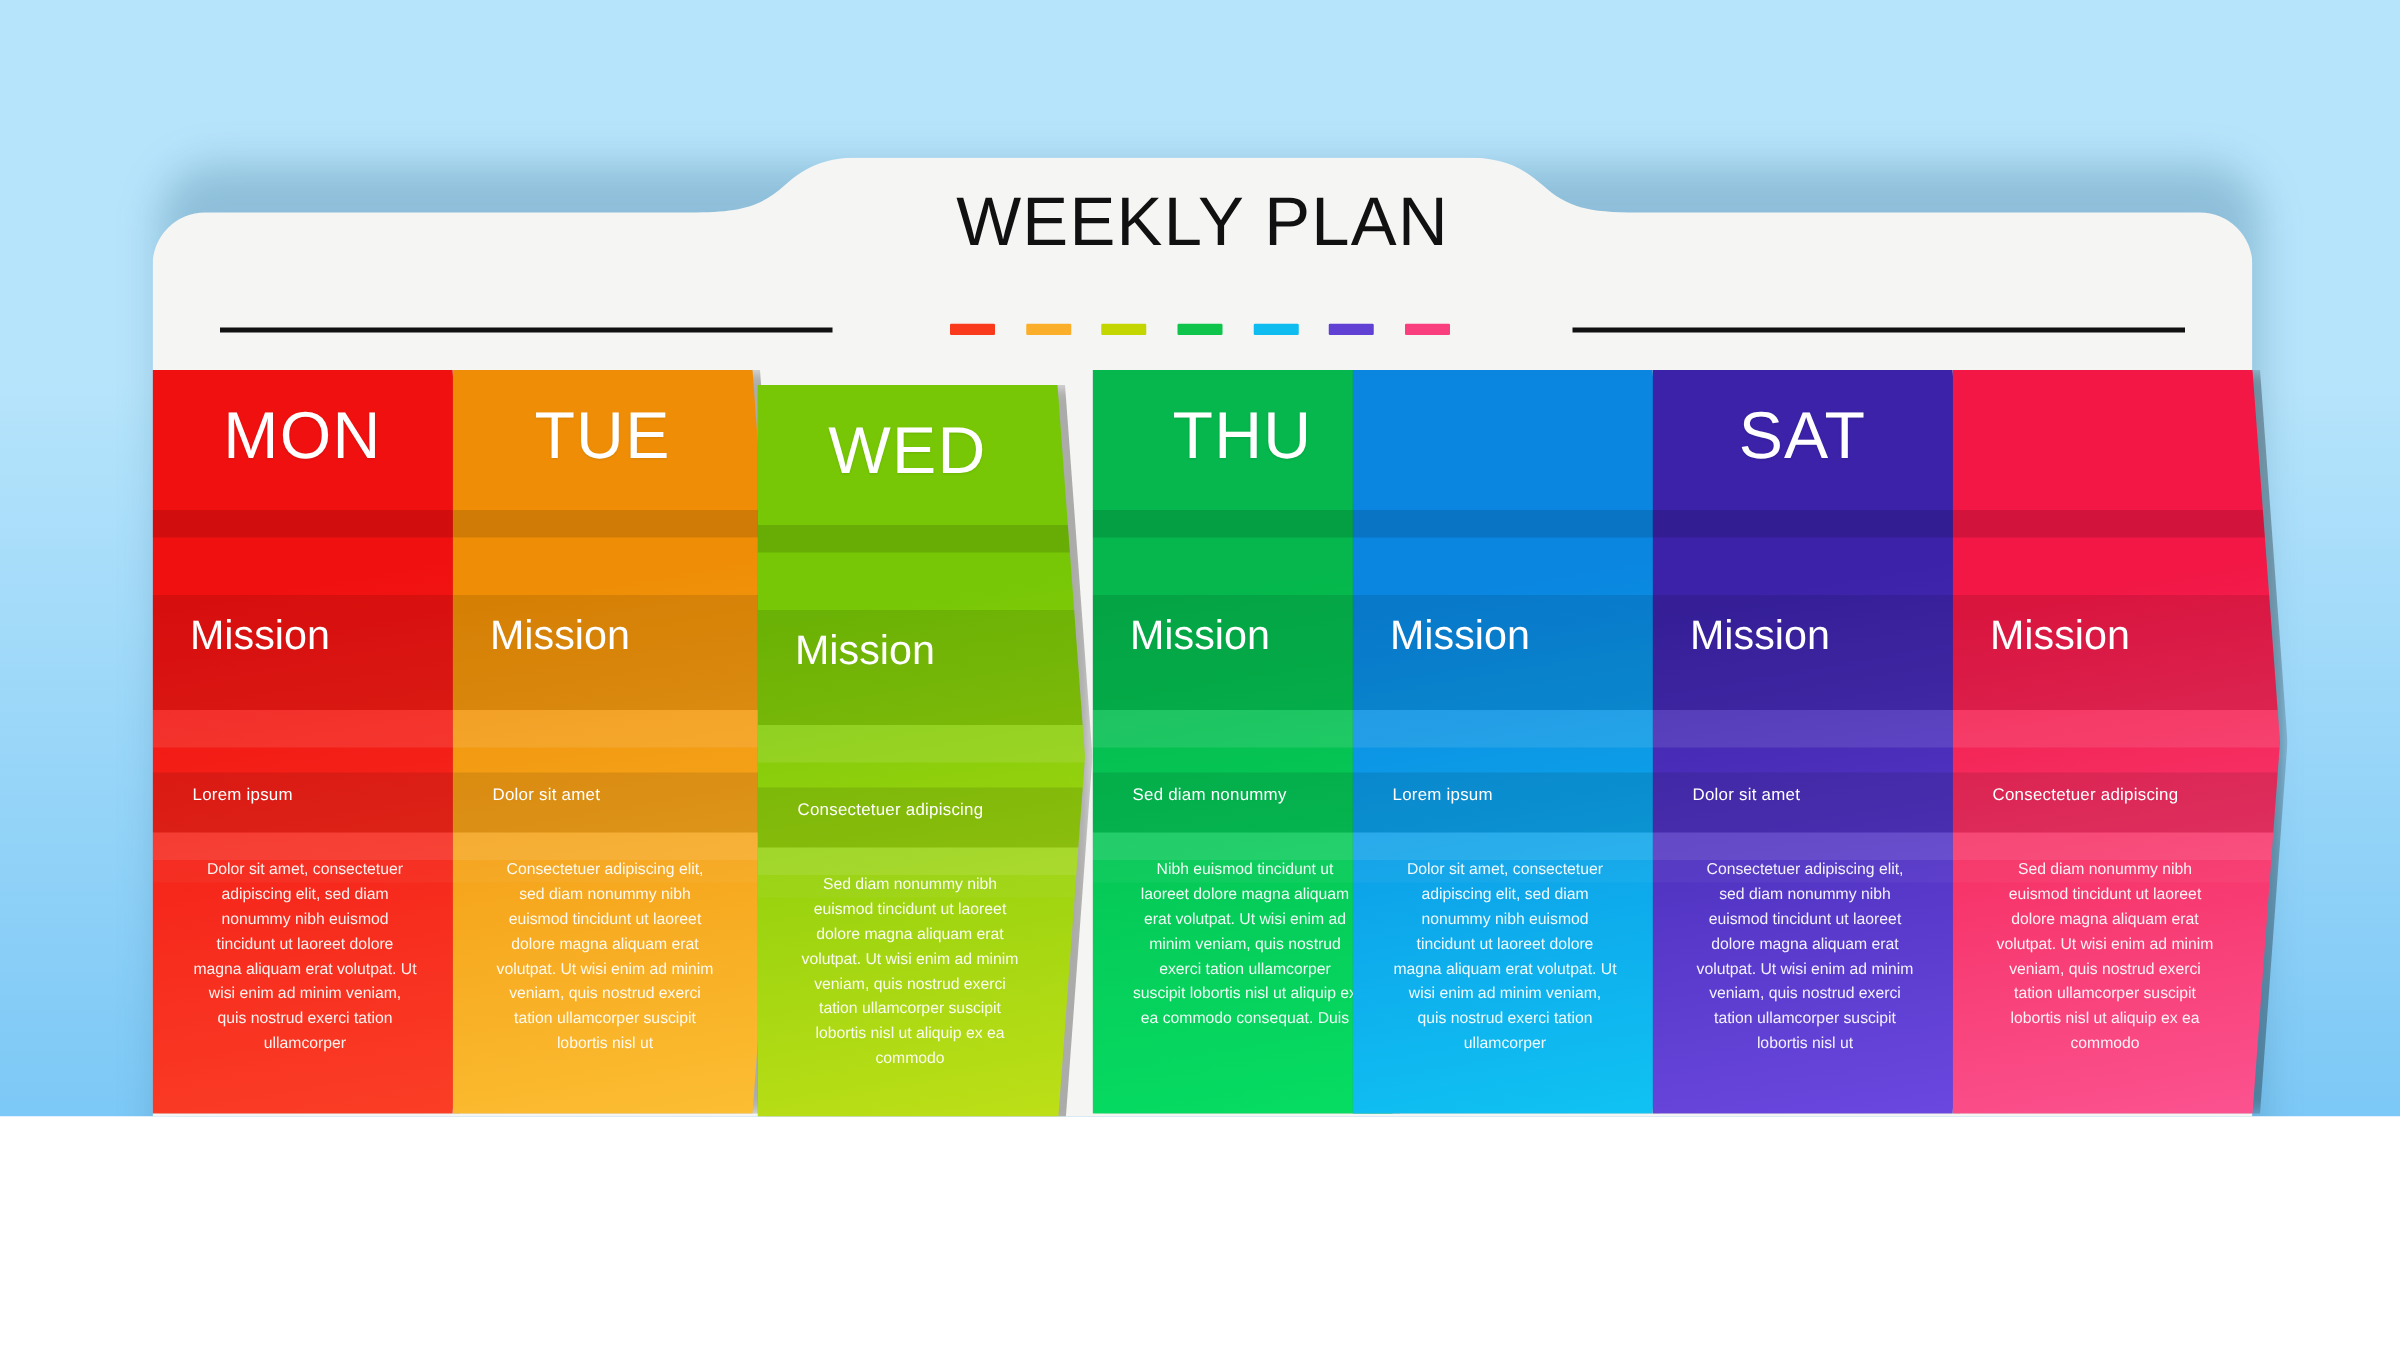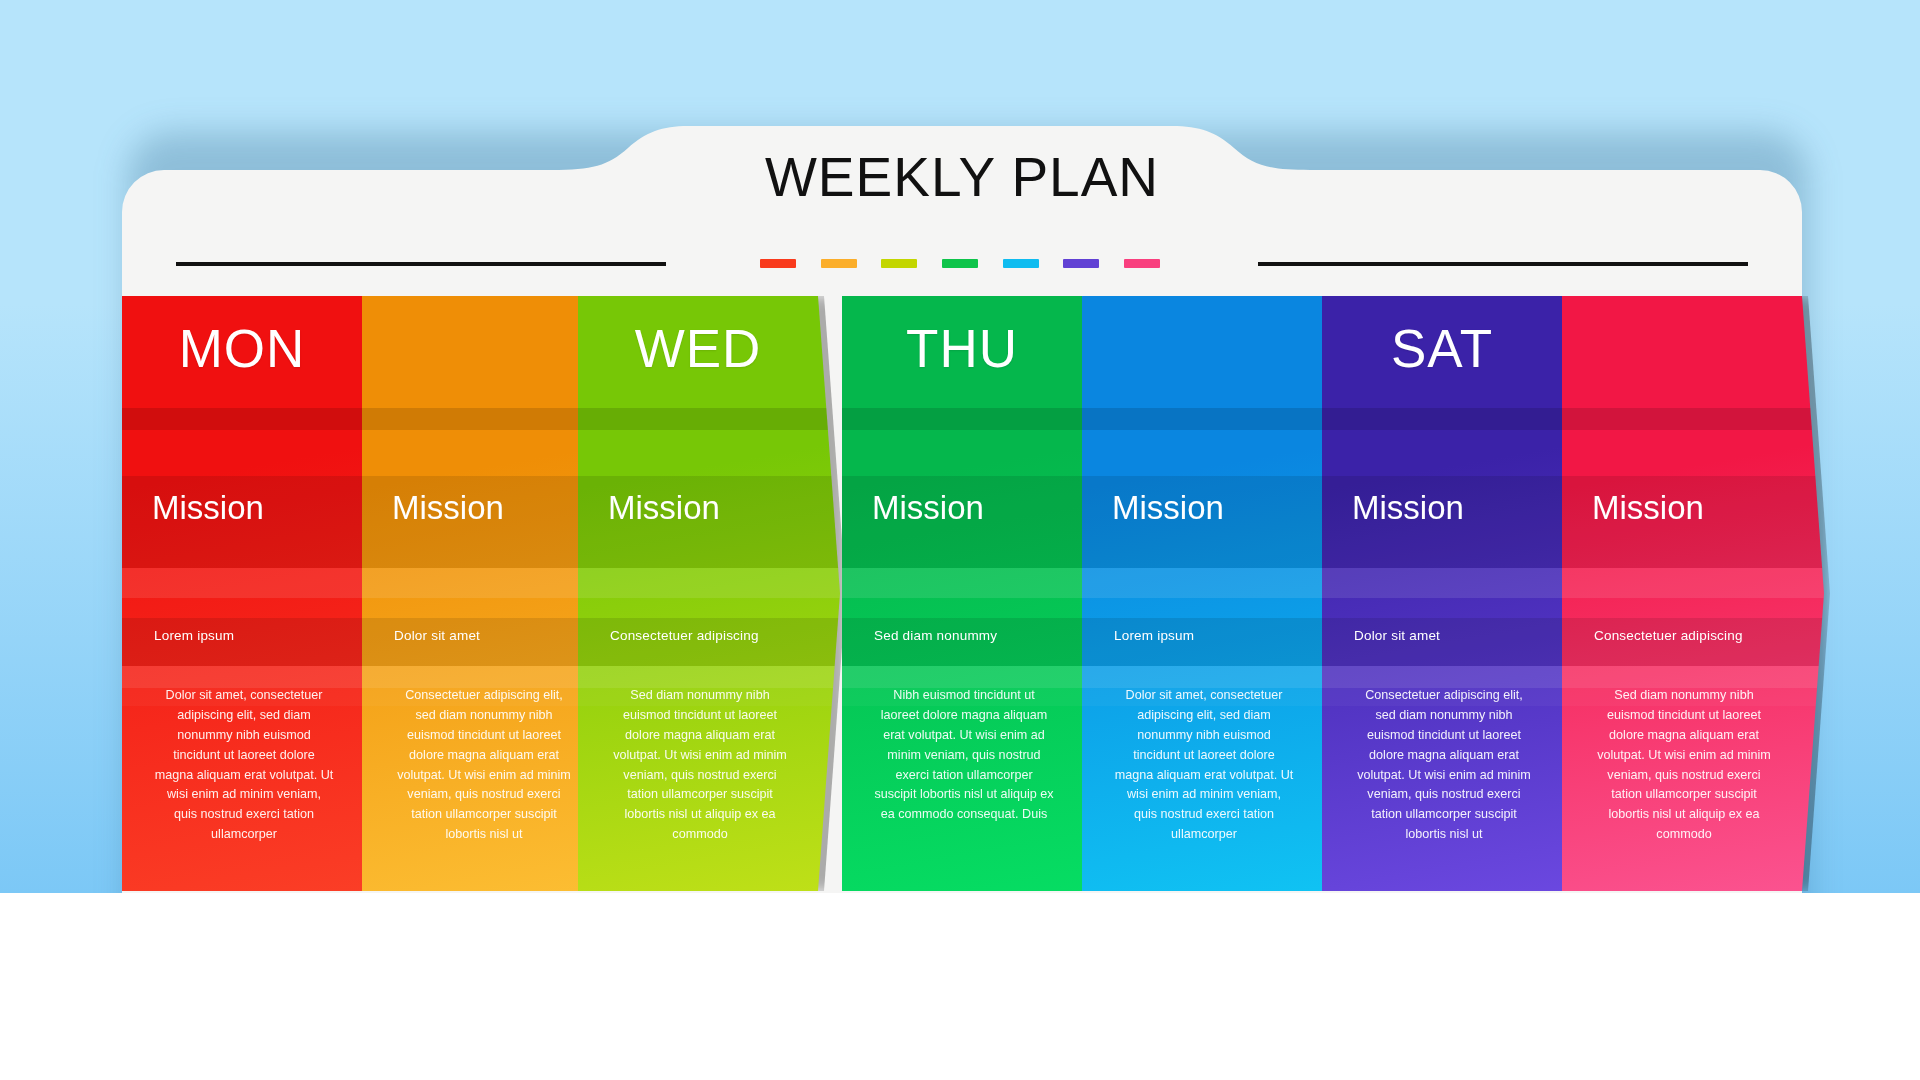--- a/index.html
+++ b/index.html
@@ -204,22 +204,22 @@
     font-size: 12.6px;
     line-height: 1.58;
     color: rgba(255,255,255,0.93);
     font-weight: 400;
     text-align: center;
   }
 
   
   #col-0 { left: 0px; padding-left: 36px; }
   #col-1 { left: 240px; }
-  #col-2 { left: 456px; }
-  #col-3 { left: 720px; }
+  #col-2 { left: 484px; margin-top: 12px; }
+  #col-3 { left: 752px; }
   #col-4 { left: 960px; }
   #col-5 { left: 1200px; }
   #col-6 { left: 1440px; }
 
   #col-0 .col-ribbon, #col-0 .col-shadow { }
 
   
   #reflection {
     position: absolute;
     left: 122px;
@@ -318,20 +318,21 @@
       <div class="col" id="col-1">
         <div class="col-shadow"></div>
         <div class="col-ribbon" style="background: linear-gradient(170deg, rgb(239, 142, 6) 0%, rgb(239, 142, 6) 30%, rgb(252, 190, 51) 100%);">
           <div class="band band-head-shade"></div>
           <div class="band band-mission"></div>
           <div class="band band-mission-lt"></div>
           <div class="band band-sub"></div>
           <div class="band band-sub-lt"></div>
           <div class="band band-body-lt"></div>
         </div>
+        <div class="day-label">TUE</div>
         <div class="mission-label">Mission</div>
         <div class="sub-label">Dolor sit amet</div>
         <div class="body-text">Consectetuer adipiscing elit, sed diam nonummy nibh euismod tincidunt ut laoreet dolore magna aliquam erat volutpat. Ut wisi enim ad minim veniam, quis nostrud exerci tation ullamcorper suscipit lobortis nisl ut</div>
       </div>
 
       <div class="col" id="col-2">
         <div class="col-shadow"></div>
         <div class="col-ribbon" style="background: linear-gradient(170deg, rgb(119, 199, 6) 0%, rgb(119, 199, 6) 30%, rgb(191, 224, 24) 100%);">
           <div class="band band-head-shade"></div>
           <div class="band band-mission"></div>

